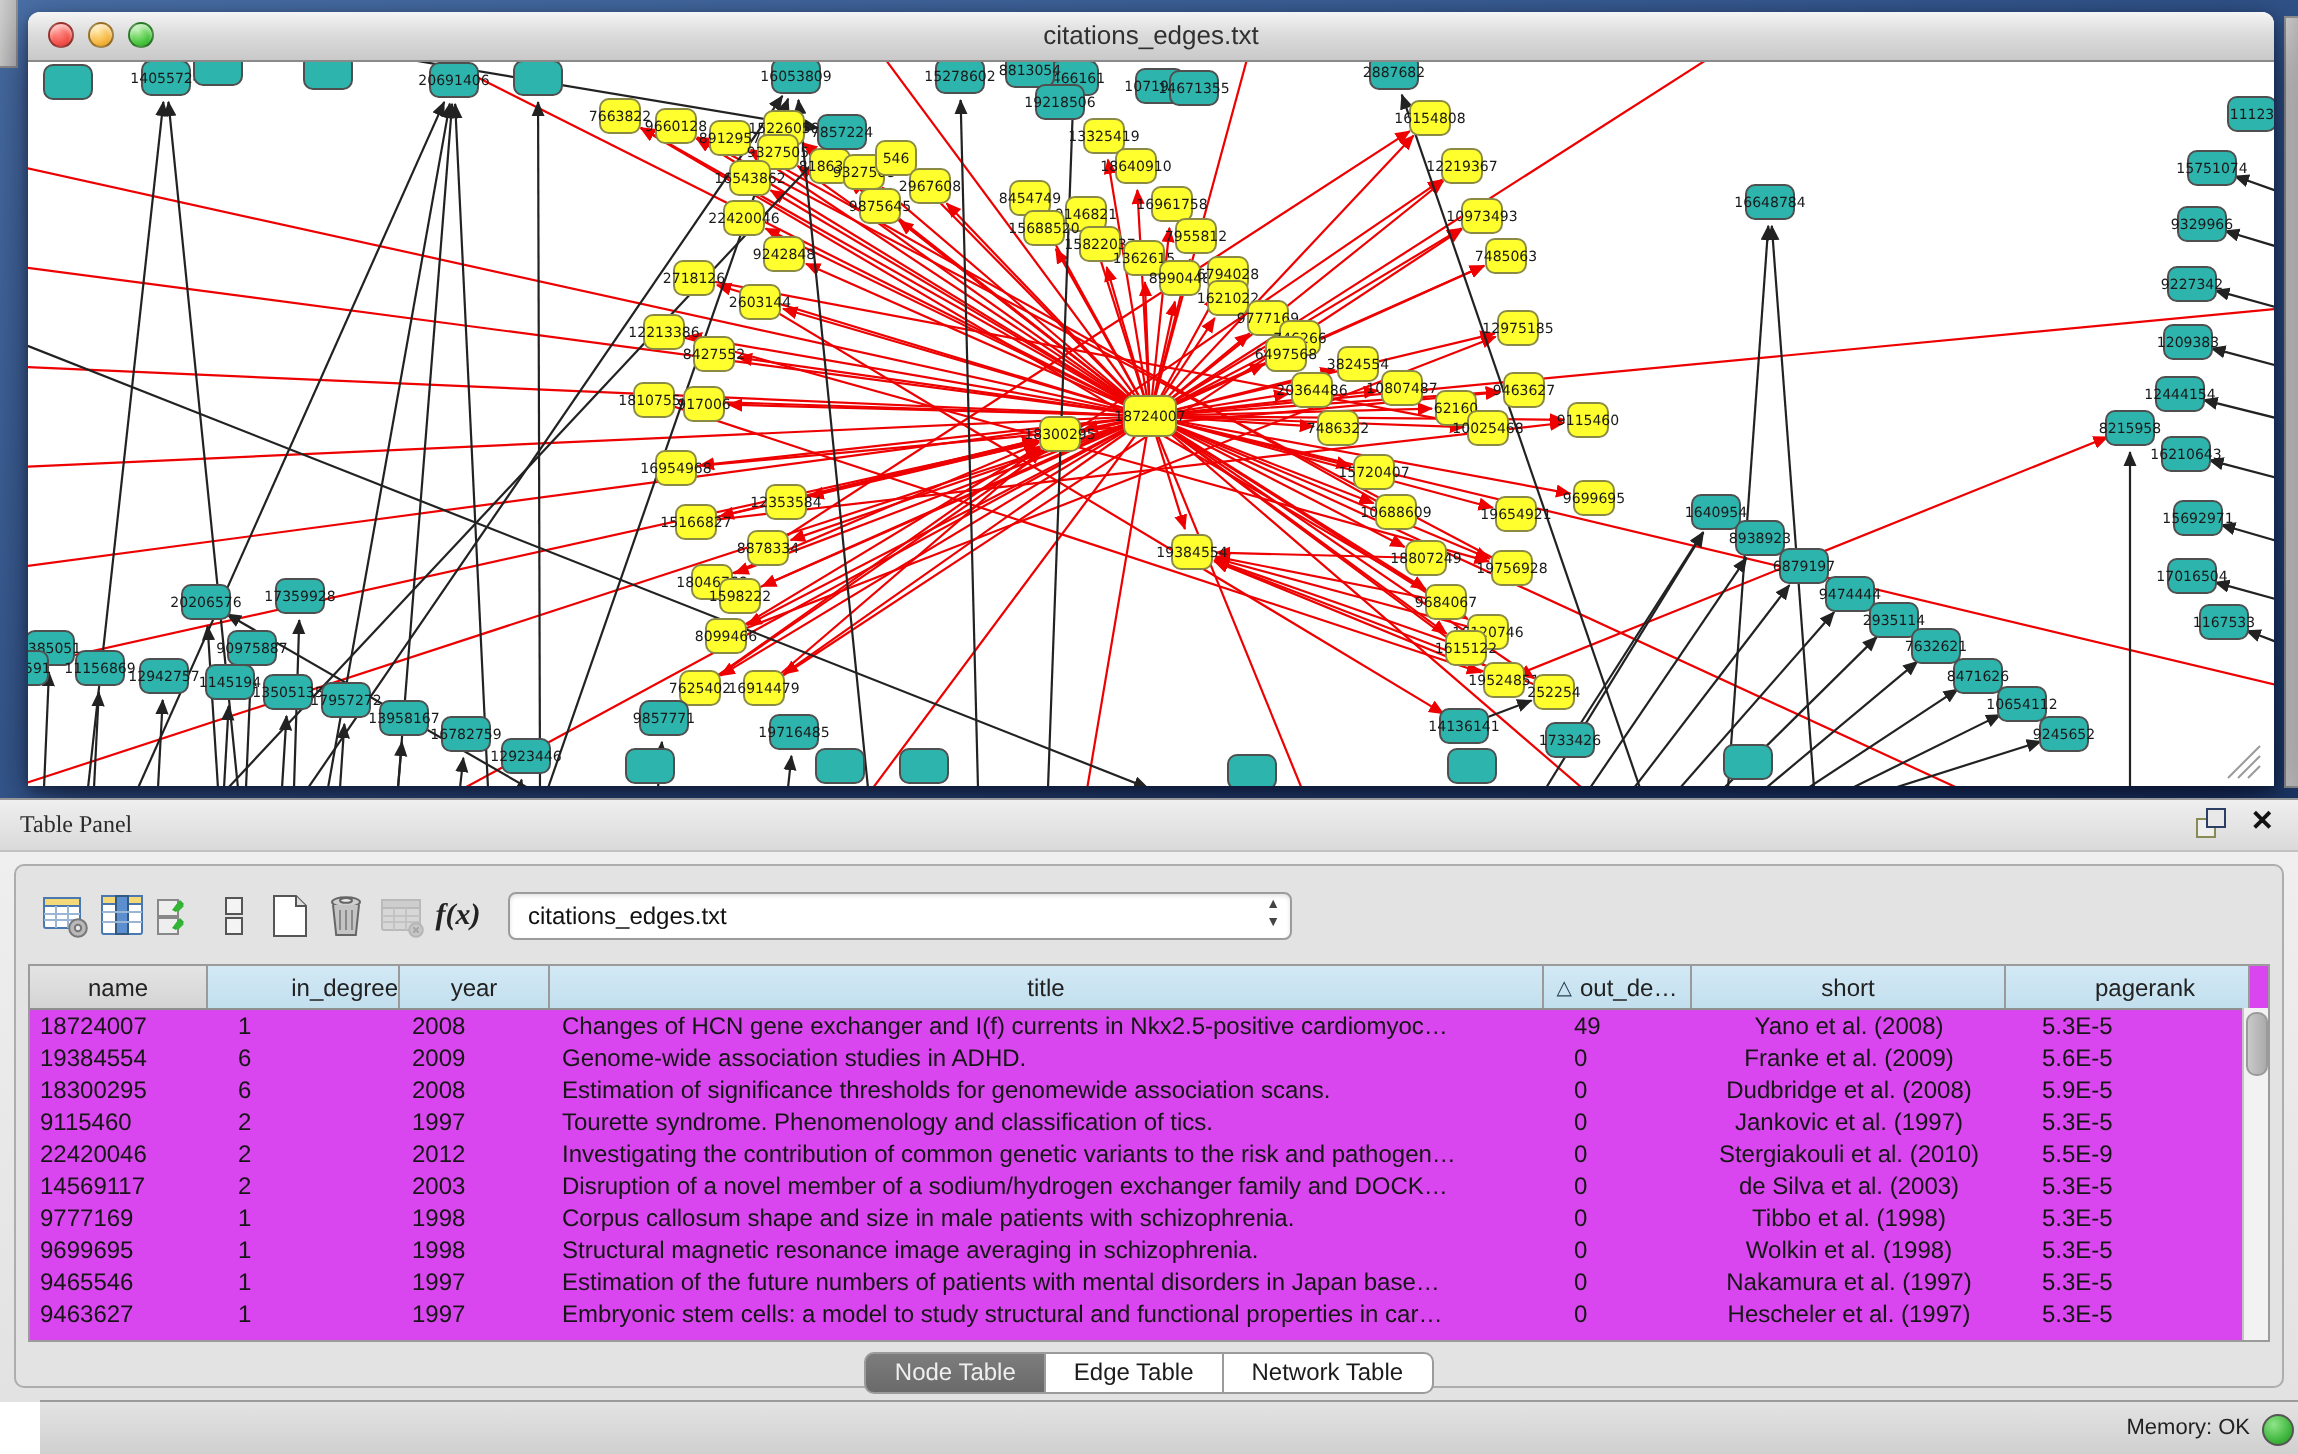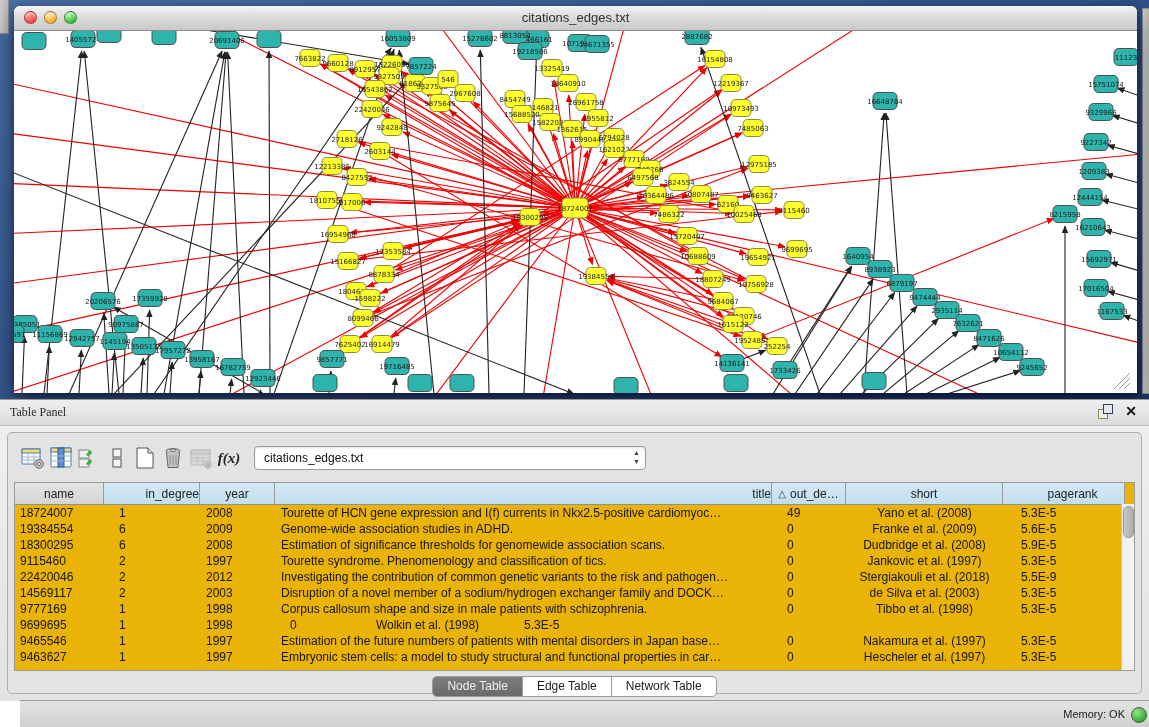--- a/index.html
+++ b/index.html
@@ -40,32 +40,32 @@
   .panel-body{margin:6px 7px 0 7px;height:262px;border:1px solid #adadad;border-radius:5px;
               background:#e3e3e3;box-sizing:border-box;position:relative;}
   .toolbar{display:flex;align-items:center;gap:2px;padding:9px 10px 6px 12px;height:32px;}
   .tool-btn{width:26px;height:26px;display:flex;align-items:center;justify-content:center;}
   .fx{font-family:"Liberation Serif",serif;font-style:italic;font-weight:bold;font-size:15px;color:#222;}
   .combo{margin-left:10px;width:390px;height:22px;background:#fff;border:1px solid #9c9c9c;border-radius:4px;
          position:relative;display:flex;align-items:center;box-shadow:inset 0 1px 2px rgba(0,0,0,.12);}
   .combo .val{font-size:12px;color:#111;padding-left:9px;}
   .combo .arrows{position:absolute;right:5px;top:1px;display:flex;flex-direction:column;line-height:9px;
                  font-size:7px;color:#444;}
-  .table-wrap{margin:2px 6px 0 6px;height:187px;border:1px solid #9b9b9b;background:#eab308;
+  .table-wrap{margin:2px 6px 0 6px;height:187px;border:1px solid #9b9b9b;background:#d946ef;
               position:relative;overflow:hidden;}
   .thead{display:flex;height:21px;border-bottom:1px solid #8f8f8f;}
   .th{box-sizing:border-box;border-right:1px solid #9a9a9a;font-size:12px;color:#222;
       display:flex;align-items:center;justify-content:center;
       background:linear-gradient(#d3e9f5,#c2dfee);}
   .th.gray{background:linear-gradient(#e4e4e4,#d4d4d4);}
   .th .sort{font-size:10px;margin-right:4px;color:#1d3d50;}
   .tbody{font-size:12px;color:#161616;}
   .tr{display:flex;height:16px;align-items:center;}
   .td{box-sizing:border-box;padding-left:6px;white-space:nowrap;overflow:hidden;}
-  .c0{width:89px;}.c1{width:96px;justify-content:flex-end;}.c2{width:75px;}.c3{width:497px;justify-content:flex-end;}.c4{width:74px;}
+  .c0{width:89px;}.c1{width:96px;justify-content:flex-end;}.c2{width:75px;}.c3{width:497px;}.c4{width:74px;}
   .c5{width:157px;text-align:center;padding-left:0;}.c6{width:122px;padding-left:18px;}
   .td.c1,.td.c4{padding-left:15px;}
   .td.c0{padding-left:5px;}
   .vscroll{position:absolute;right:0;top:21px;bottom:0;width:12px;background:#f2f2f2;border-left:1px solid #c4c4c4;}
   .vthumb{position:absolute;left:1px;top:2px;width:9px;height:30px;border-radius:5px;
           background:linear-gradient(90deg,#c9c9c9,#ababab);border:1px solid #9a9a9a;}
   .tabs{display:flex;justify-content:center;margin-top:5px;}
   .tab{height:19px;line-height:19px;font-size:12px;padding:0 14px;background:#fff;color:#1c1c1c;
        border:1px solid #9b9b9b;border-left:none;}
   .tab:first-child{border-left:1px solid #9b9b9b;border-radius:5px 0 0 5px;}
@@ -632,21 +632,21 @@
             </div>
             <div class="th c6">
               <span>pagerank</span>
             </div>
           </div>
         <div class="tbody" id="tbody">
             <div class="tr">
               <div class="td c0">18724007</div>
               <div class="td c1">1</div>
               <div class="td c2">2008</div>
-              <div class="td c3">Tourette of HCN gene expression and I(f) currents in Nkx2.5-positive cardiomyoc…</div>
+              <div class="td c3">Changes of HCN gene exchanger and I(f) currents in Nkx2.5-positive cardiomyoc…</div>
               <div class="td c4">49</div>
               <div class="td c5">Yano et al. (2008)</div>
               <div class="td c6">5.3E-5</div>
             </div>
             <div class="tr">
               <div class="td c0">19384554</div>
               <div class="td c1">6</div>
               <div class="td c2">2009</div>
               <div class="td c3">Genome-wide association studies in ADHD.</div>
               <div class="td c4">0</div>
@@ -670,21 +670,21 @@
               <div class="td c4">0</div>
               <div class="td c5">Jankovic et al. (1997)</div>
               <div class="td c6">5.3E-5</div>
             </div>
             <div class="tr">
               <div class="td c0">22420046</div>
               <div class="td c1">2</div>
               <div class="td c2">2012</div>
               <div class="td c3">Investigating the contribution of common genetic variants to the risk and pathogen…</div>
               <div class="td c4">0</div>
-              <div class="td c5">Stergiakouli et al. (2018)</div>
+              <div class="td c5">Stergiakouli et al. (2010)</div>
               <div class="td c6">5.5E-9</div>
             </div>
             <div class="tr">
               <div class="td c0">14569117</div>
               <div class="td c1">2</div>
               <div class="td c2">2003</div>
               <div class="td c3">Disruption of a novel member of a sodium/hydrogen exchanger family and DOCK…</div>
               <div class="td c4">0</div>
               <div class="td c5">de Silva et al. (2003)</div>
               <div class="td c6">5.3E-5</div>
@@ -695,20 +695,21 @@
               <div class="td c2">1998</div>
               <div class="td c3">Corpus callosum shape and size in male patients with schizophrenia.</div>
               <div class="td c4">0</div>
               <div class="td c5">Tibbo et al. (1998)</div>
               <div class="td c6">5.3E-5</div>
             </div>
             <div class="tr">
               <div class="td c0">9699695</div>
               <div class="td c1">1</div>
               <div class="td c2">1998</div>
+              <div class="td c3">Structural magnetic resonance image averaging in schizophrenia.</div>
               <div class="td c4">0</div>
               <div class="td c5">Wolkin et al. (1998)</div>
               <div class="td c6">5.3E-5</div>
             </div>
             <div class="tr">
               <div class="td c0">9465546</div>
               <div class="td c1">1</div>
               <div class="td c2">1997</div>
               <div class="td c3">Estimation of the future numbers of patients with mental disorders in Japan base…</div>
               <div class="td c4">0</div>

